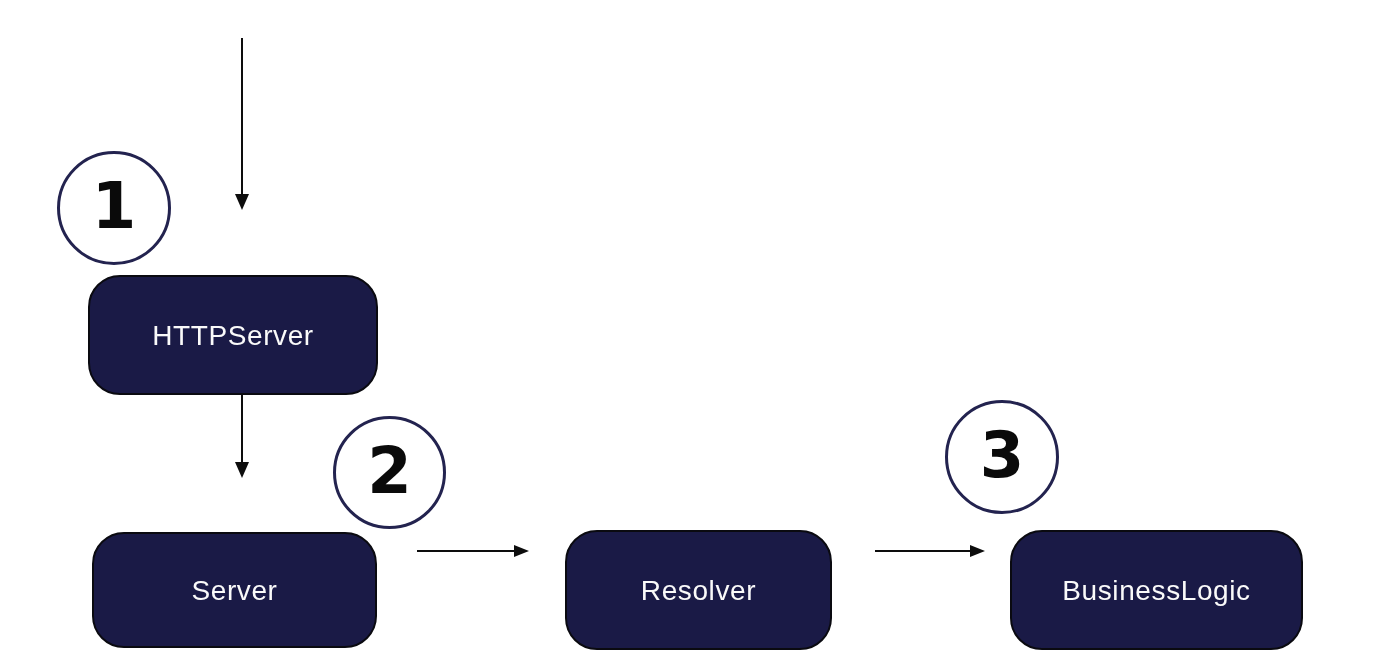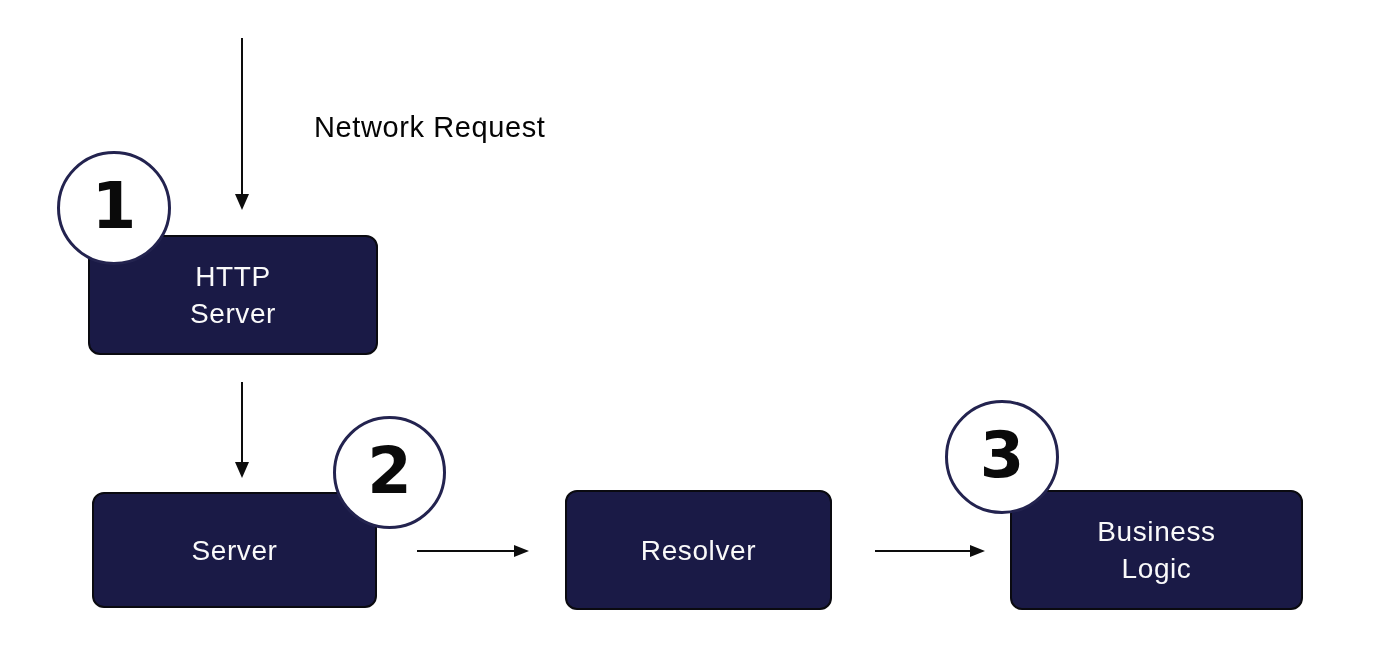--- a/index.html
+++ b/index.html
@@ -25,26 +25,26 @@
     height: 672px;
     background: var(--background);
     overflow: hidden;
   }
   
   .node {
     position: absolute;
     box-sizing: border-box;
     background: var(--node-fill);
     border: 2px solid var(--node-border);
-    border-radius: 12px;
+    border-radius: 32px;
     display: flex;
-    flex-direction: column;
     align-items: center;
     justify-content: center;
     z-index: 2;
+    margin-top: 40px;
   }
   .node .line {
     display: block;
     color: var(--node-text);
     font-size: 28px;
     line-height: 37px;
     letter-spacing: 0.6px;
     font-weight: 400;
     text-align: center;
     white-space: pre;
@@ -104,21 +104,20 @@
     z-index: 2;
   }
 </style>
 </head>
 <body>
 
 <div class="canvas">
 
   <div class="arrow arrow-v" style="left:241px; top:38px; height:156px;"></div>
 
-  <div class="annotation" style="left:314px; top:111px;">Network Request</div>
 
   <div class="arrow arrow-v" style="left:241px; top:382px; height:80px;"></div>
 
   <div class="arrow arrow-h" style="left:417px; top:550px; width:97px;"></div>
 
   <div class="arrow arrow-h" style="left:875px; top:550px; width:95px;"></div>
 
   <div class="node" style="left:88px; top:235px; width:290px; height:120px;">
     <span class="line">HTTP</span>
     <span class="line">Server</span>

